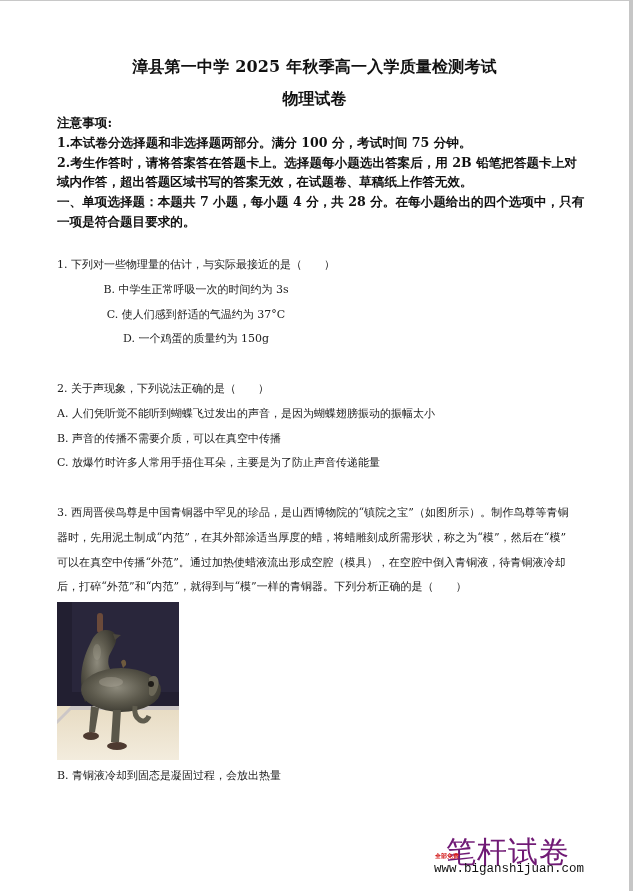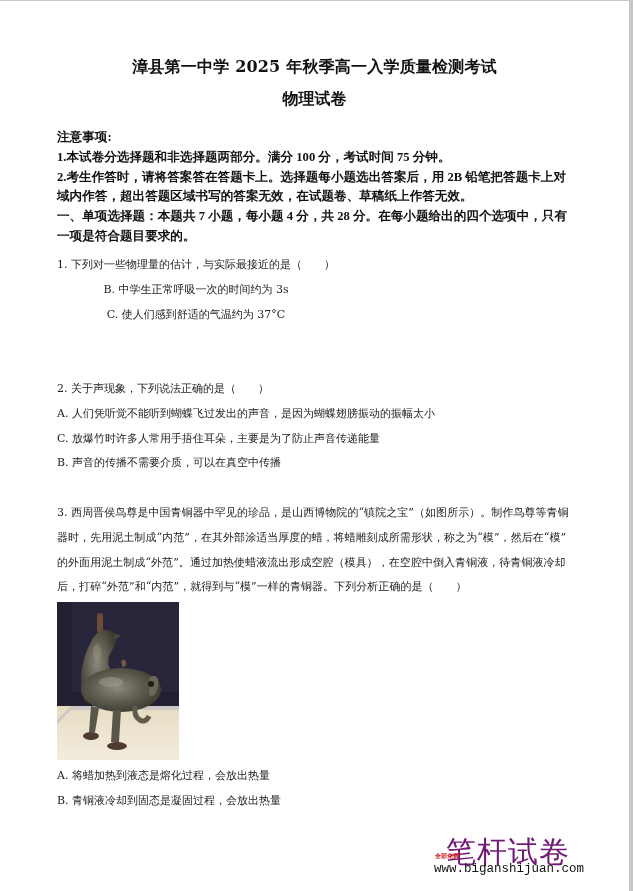--- a/index.html
+++ b/index.html
@@ -12,21 +12,21 @@
   .top-border { position: absolute; left: 0; top: 0; width: 633px; height: 1px; background: #c8c8c8; }
   .right-bar { position: absolute; left: 629px; top: 0; width: 4px; height: 891px; background: #c6c6c6; }
 
   .title {
     position: absolute; left: 0; width: 629px; text-align: center;
     font-weight: bold; color: #111;
   }
   .title-main { top: 57px; font-size: 16px; letter-spacing: 0.2px; }
   .title-sub { top: 89px; font-size: 16px; }
 
-  .notes { position: absolute; left: 57px; width: 520px; top: 128px; font-weight: bold; font-size: 12.6px; color: #111; font-family: Liberation Serif, serif; }
+  .notes { position: absolute; left: 57px; width: 520px; top: 113px; font-weight: bold; font-size: 12.6px; color: #111; }
   .notes .ln { height: 19.8px; line-height: 19.8px; white-space: nowrap; }
 
   .q { position: absolute; left: 57px; font-size: 11px; color: #222; }
   .q .ln { height: 24.8px; line-height: 24.8px; white-space: nowrap; }
 
   .q1 { top: 253px; text-align: center; }
   .q2 { top: 377px; }
   .q3 { top: 501px; width: 532px; }
   .q3 .ln { letter-spacing: 0.05px; }
   .q3-opts { top: 764px; }
@@ -57,33 +57,34 @@
   <div class="ln">2.考生作答时，请将答案答在答题卡上。选择题每小题选出答案后，用 2B 铅笔把答题卡上对</div>
   <div class="ln">域内作答，超出答题区域书写的答案无效，在试题卷、草稿纸上作答无效。</div>
   <div class="ln">一、单项选择题：本题共 7 小题，每小题 4 分，共 28 分。在每小题给出的四个选项中，只有</div>
   <div class="ln">一项是符合题目要求的。</div>
 </div>
 
 <div class="q q1">
   <div class="ln">1. 下列对一些物理量的估计，与实际最接近的是（　　）</div>
   <div class="ln">B. 中学生正常呼吸一次的时间约为 3s</div>
   <div class="ln">C. 使人们感到舒适的气温约为 37°C</div>
+  <div class="ln">D. 一个鸡蛋的质量约为 150g</div>
 </div>
 
 <div class="q q2">
   <div class="ln">2. 关于声现象，下列说法正确的是（　　）</div>
   <div class="ln">A. 人们凭听觉不能听到蝴蝶飞过发出的声音，是因为蝴蝶翅膀振动的振幅太小</div>
+  <div class="ln">B. 声音的传播不需要介质，可以在真空中传播</div>
   <div class="ln">C. 放爆竹时许多人常用手捂住耳朵，主要是为了防止声音传递能量</div>
-  <div class="ln">B. 声音的传播不需要介质，可以在真空中传播</div>
 </div>
 
 <div class="q q3">
   <div class="ln">3. 西周晋侯鸟尊是中国青铜器中罕见的珍品，是山西博物院的“镇院之宝”（如图所示）。制作鸟尊等青铜</div>
   <div class="ln">器时，先用泥土制成“内范”，在其外部涂适当厚度的蜡，将蜡雕刻成所需形状，称之为“模”，然后在“模”</div>
-  <div class="ln">的外面用泥土制成“外范”。通过加热使蜡液流出形成空腔（模具），在空腔中倒入青铜液，待青铜液冷却</div>
+  <div class="ln">可以在真空中传播“外范”。通过加热使蜡液流出形成空腔（模具），在空腔中倒入青铜液，待青铜液冷却</div>
   <div class="ln">后，打碎“外范”和“内范”，就得到与“模”一样的青铜器。下列分析正确的是（　　）</div>
 </div>
 
 <div class="figure">
   <svg width="122" height="158" viewBox="0 0 122 158">
     <defs>
       <radialGradient id="bronze" cx="45%" cy="45%" r="60%">
         <stop offset="0%" stop-color="#8d8a7c"></stop>
         <stop offset="55%" stop-color="#5d5a4d"></stop>
         <stop offset="100%" stop-color="#3a3830"></stop>
@@ -118,21 +119,20 @@
     <ellipse cx="60" cy="144" rx="10" ry="4" fill="#4d3a30"></ellipse>
 
     <path d="M78,104 C76,118 88,124 92,114" stroke="#5f5c4e" stroke-width="5" fill="none"></path>
 
     <ellipse cx="54" cy="80" rx="12" ry="5" fill="#b7b3a2" opacity="0.35"></ellipse>
     <ellipse cx="40" cy="50" rx="4" ry="8" fill="#a9a595" opacity="0.3"></ellipse>
   </svg>
 </div>
 
 <div class="q q3-opts">
-  <div class="ln">A. 将蜡加热到液态是熔化过程，会放出热量</div>
   <div class="ln">B. 青铜液冷却到固态是凝固过程，会放出热量</div>
 </div>
 
 <div class="watermark">
   <div class="wm-brand">笔杆试卷</div>
   <div class="wm-free">全部免费</div>
   <div class="wm-url">www.biganshijuan.com</div>
 </div>
 
 </body></html>

